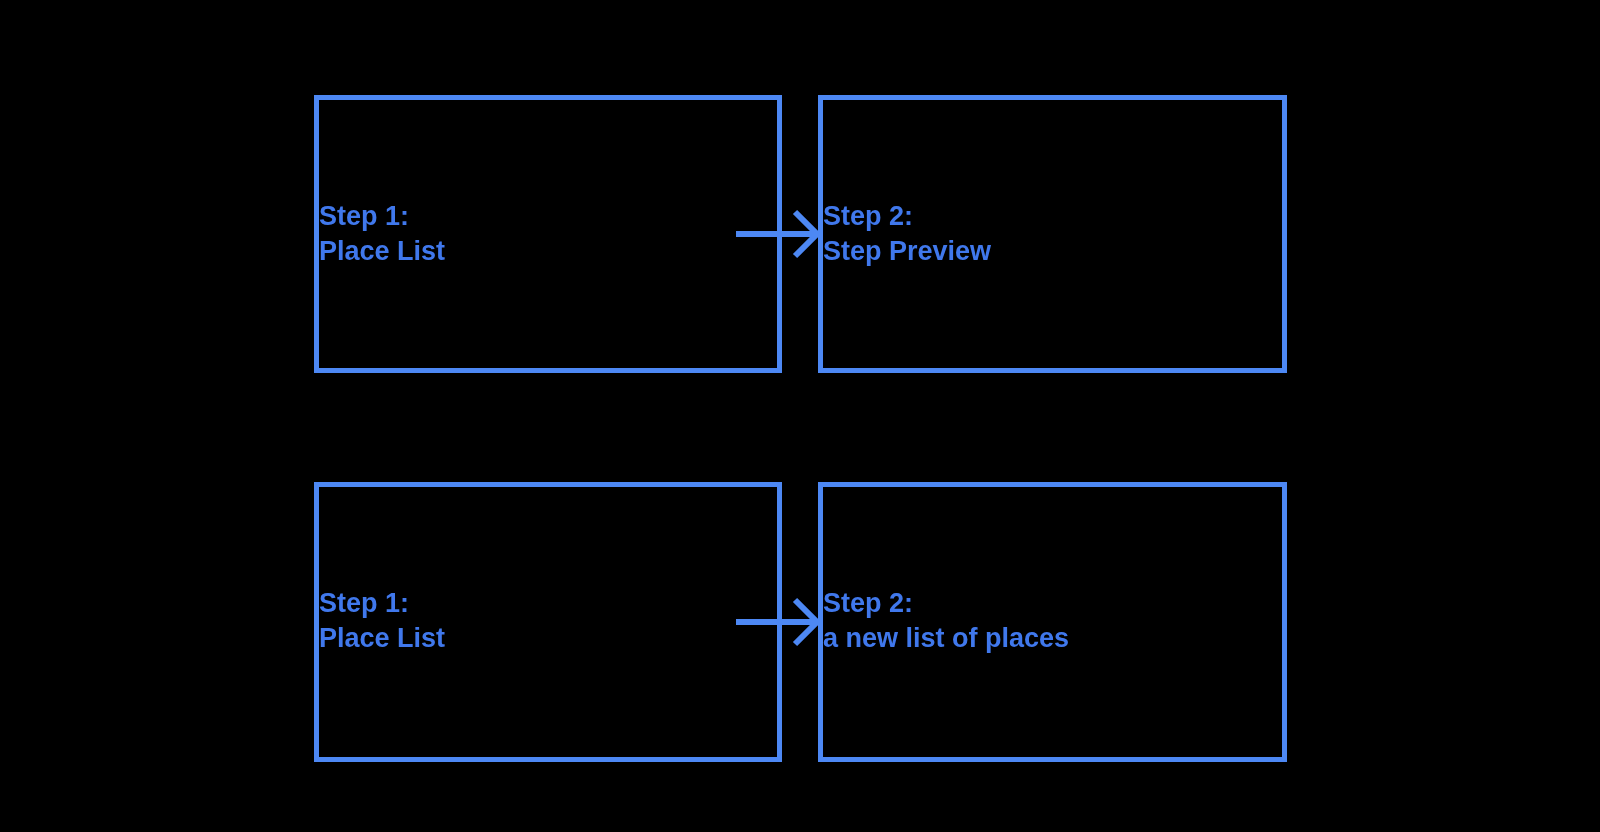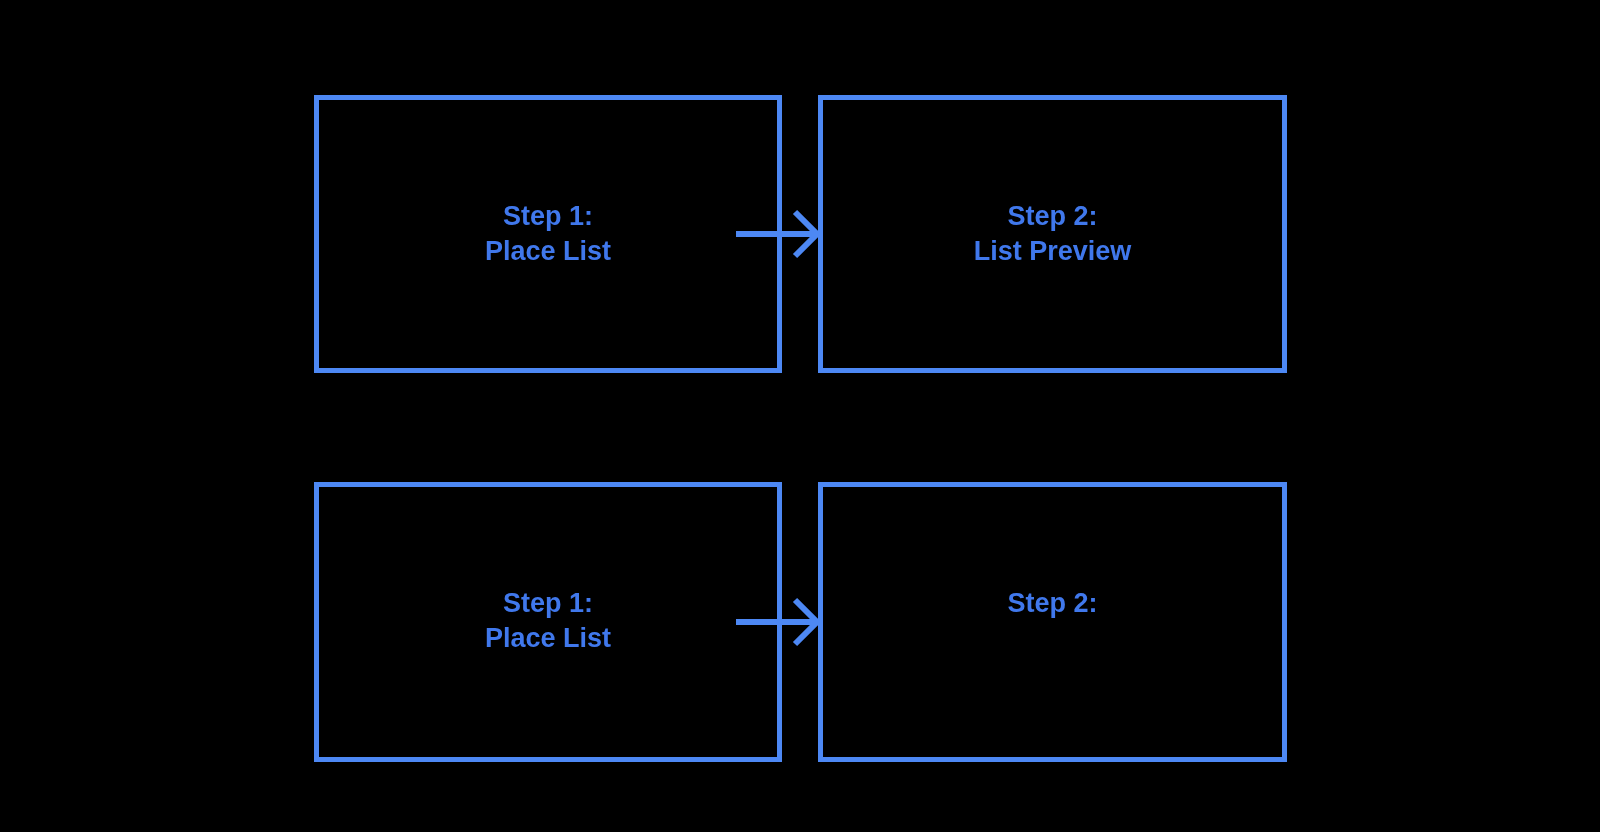--- a/index.html
+++ b/index.html
@@ -29,21 +29,20 @@
   }
   .box-1 { left: 314px; top: 95px;  width: 468px; height: 278px; }
   .box-2 { left: 818px; top: 95px;  width: 469px; height: 278px; }
   .box-3 { left: 314px; top: 482px; width: 468px; height: 280px; }
   .box-4 { left: 818px; top: 482px; width: 469px; height: 280px; }
   .box-label {
     position: absolute;
     left: 0;
     right: 0;
     top: 99px;
-    text-align: center;
     color: var(--label-text);
     font-size: 27px;
     font-weight: bold;
     line-height: 35px;
     letter-spacing: 0px;
   }
   .box-label span { display: block; }
   .arrow-svg {
     position: absolute;
     overflow: visible;
@@ -72,35 +71,36 @@
   </div>
 
   <svg class="arrow-svg arrow-1" width="90" height="56" viewBox="0 0 90 56">
     <line x1="2" y1="28" x2="82" y2="28"></line>
     <polyline points="61,6 83,28 61,50"></polyline>
   </svg>
 
   <div class="flow-box box-2">
     <div class="box-label">
       <span>Step 2:</span>
-      <span>List Preview</span>
+      <span>Step Preview</span>
     </div>
   </div>
 
   <div class="flow-box box-3">
     <div class="box-label">
       <span>Step 1:</span>
       <span>Place List</span>
     </div>
   </div>
 
   <svg class="arrow-svg arrow-2" width="90" height="56" viewBox="0 0 90 56">
     <line x1="2" y1="28" x2="82" y2="28"></line>
     <polyline points="61,6 83,28 61,50"></polyline>
   </svg>
 
   <div class="flow-box box-4">
     <div class="box-label">
       <span>Step 2:</span>
+      <span>a new list of places</span>
     </div>
   </div>
 
 </div>
 
 </body></html>

